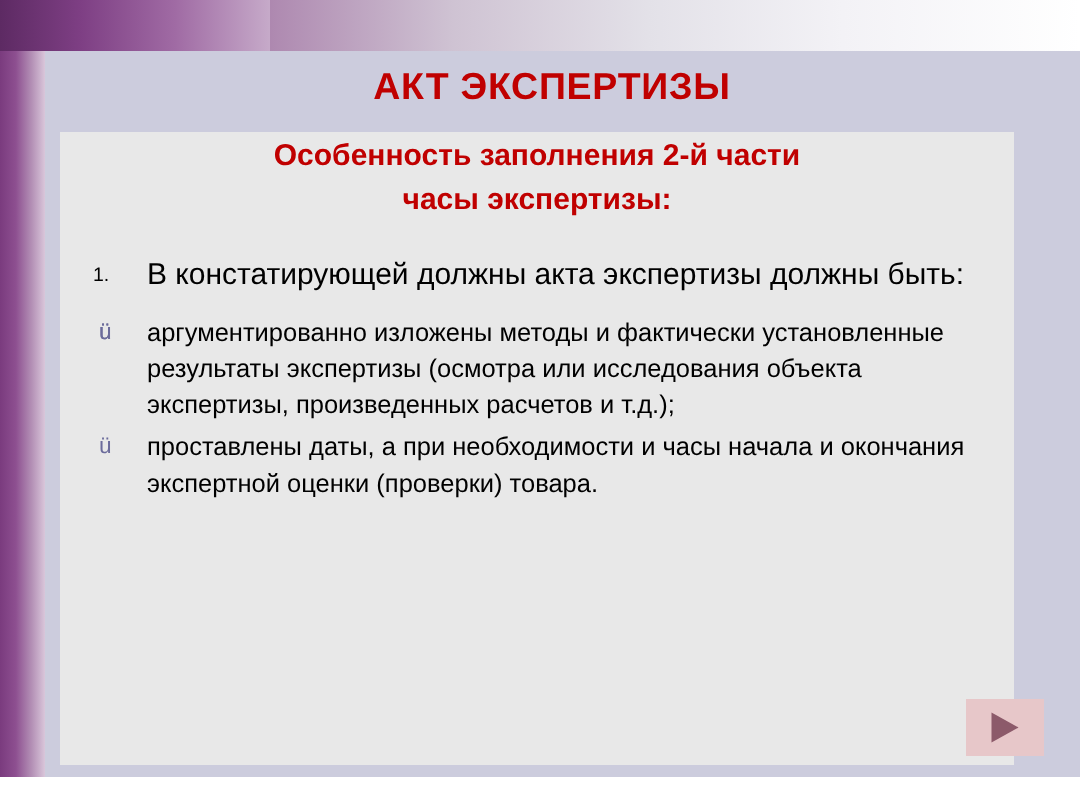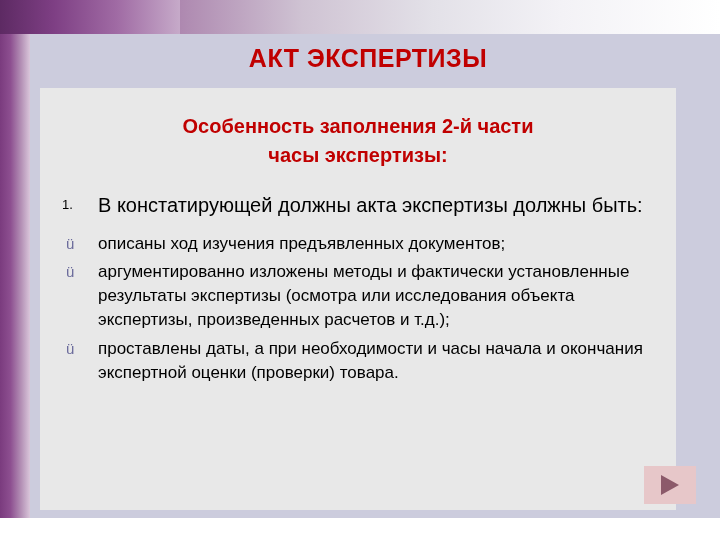--- a/index.html
+++ b/index.html
@@ -89,21 +89,21 @@
   .content-box {
     position: absolute;
     left: 40px;
     top: 88px;
     width: 636px;
     height: 422px;
     background: #e8e8e8;
   }
 
   .subtitle {
-    margin: 24px 30px 0 30px;
+    margin: 2px 30px 0 30px;
     text-align: center;
     color: #c00000;
     font-size: 20px;
     font-weight: bold;
     line-height: 1.45;
   }
 
   .numbered-item {
     position: relative;
     margin: 22px 26px 0 22px;
@@ -176,21 +176,20 @@
     </div>
 
     <div class="numbered-item">
       <span class="marker">1.</span>
       <span>В констатирующей должны акта экспертизы должны быть:</span>
     </div>
 
     <div class="check-list">
       <div class="check-item">
         <span class="check">ü</span>
-        <span>описаны ход изучения предъявленных документов;</span>
       </div>
       <div class="check-item">
         <span class="check">ü</span>
         <span>аргументированно изложены методы и фактически установленные результаты экспертизы (осмотра или исследования объекта экспертизы, произведенных расчетов и т.д.);</span>
       </div>
       <div class="check-item">
         <span class="check">ü</span>
         <span>проставлены даты, а при необходимости и часы начала и окончания экспертной оценки (проверки) товара.</span>
       </div>
     </div>

